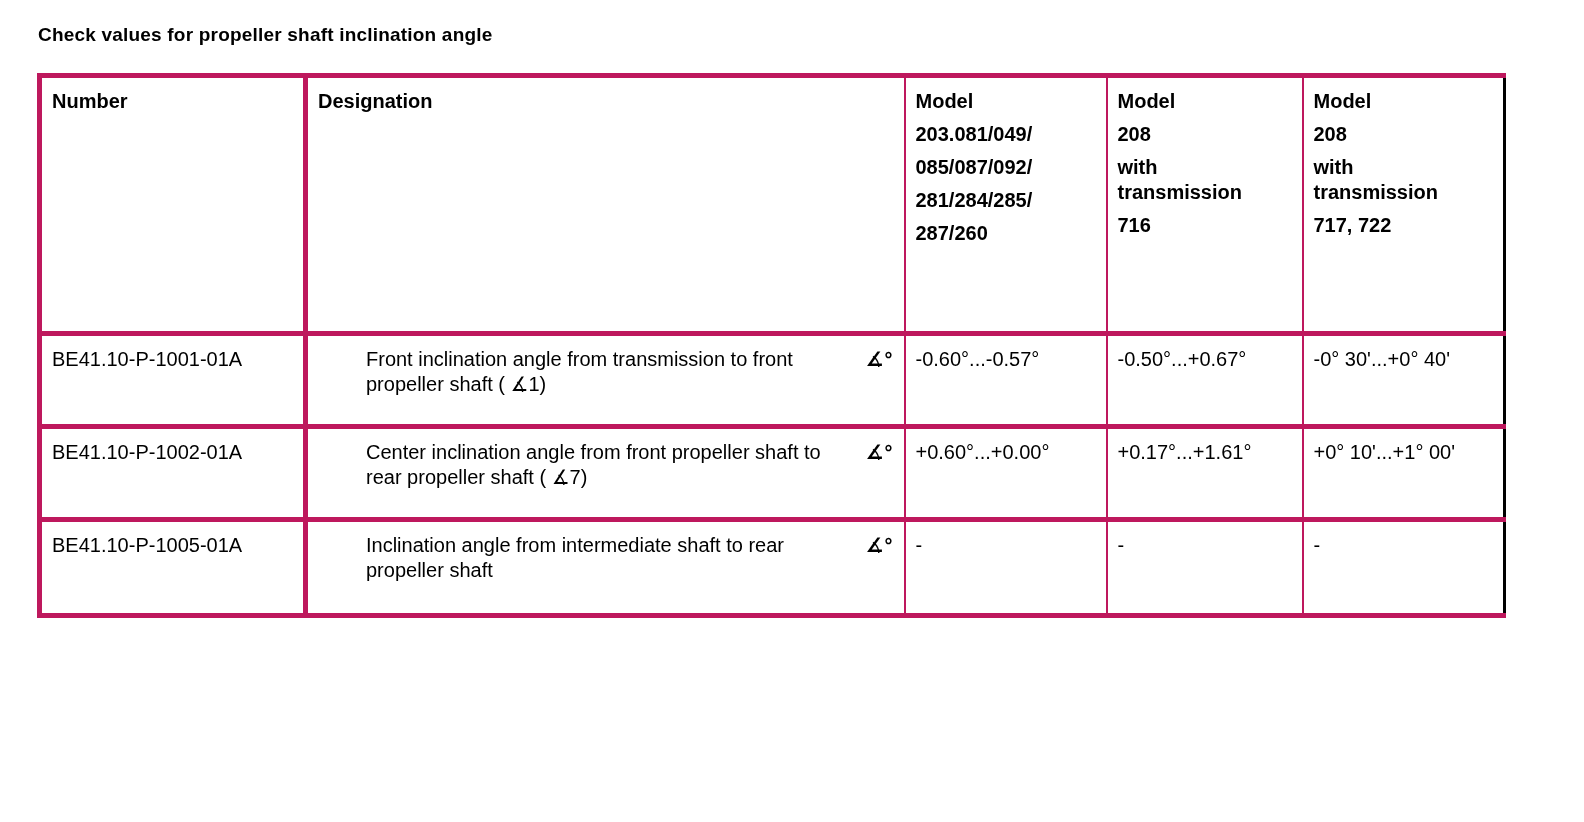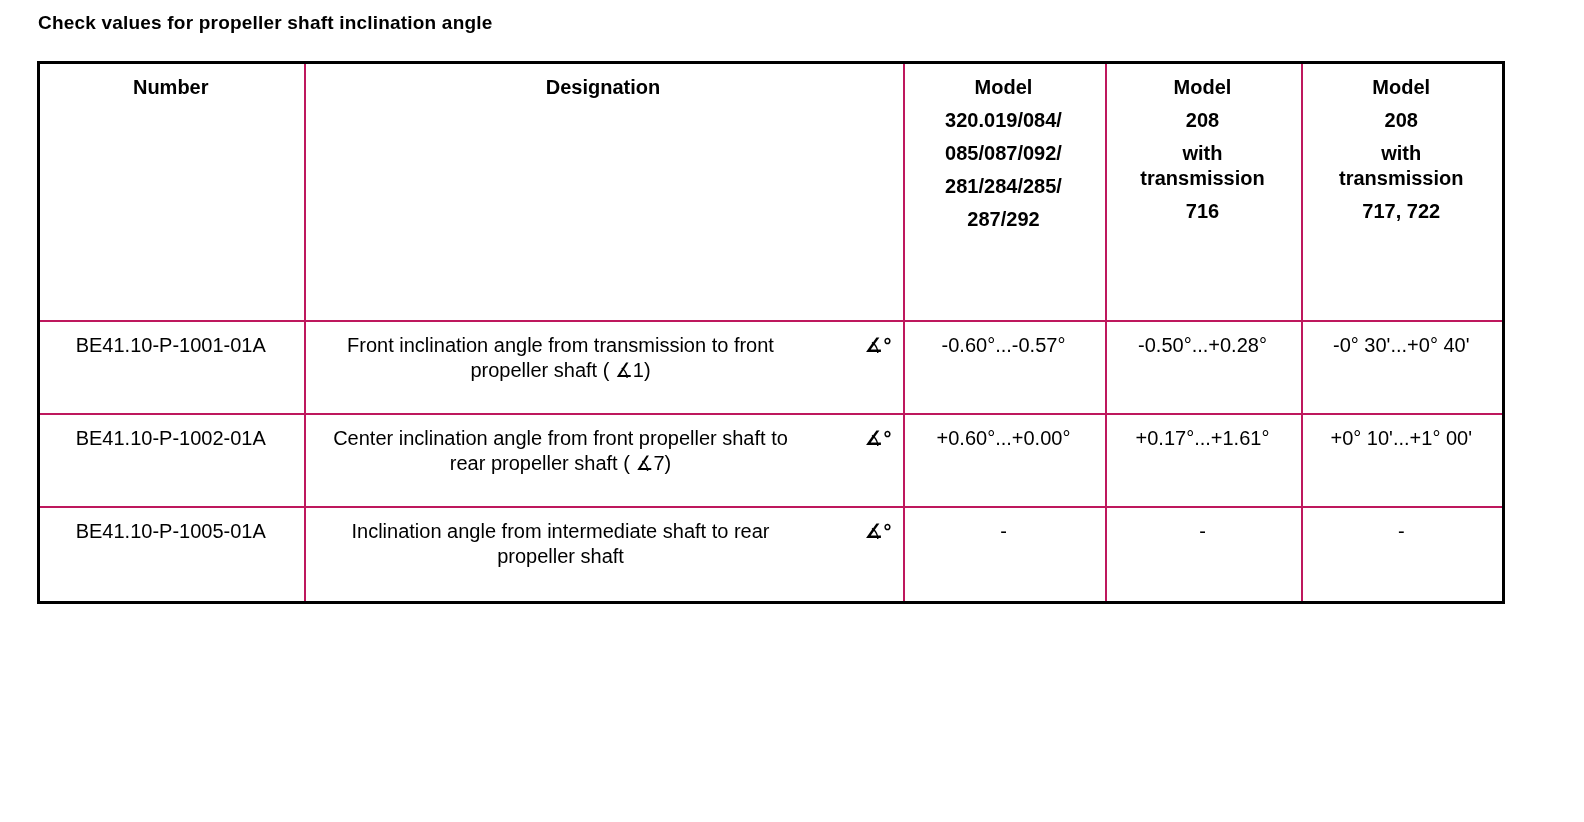--- a/index.html
+++ b/index.html
@@ -10,32 +10,32 @@
     overflow: hidden;
     font-family: "Liberation Sans", "DejaVu Sans", sans-serif;
     color: #000000;
     -webkit-font-smoothing: antialiased;
   }
   .page { position: relative; padding: 12px 0 0 37px; width: 1584px; height: 822px; }
   .title {
     font-size: 19px;
     font-weight: bold;
     line-height: 22px;
-    margin: 0 0 27px 1px;
+    margin: 12px 0 27px 1px;
     letter-spacing: 0.2px;
   }
   table.check-table {
     border-collapse: collapse;
     table-layout: fixed;
     width: 1465px;
   }
   .check-table th, .check-table td {
-    border: 2px solid #be185d;
+    border: 5px solid #be185d;
     vertical-align: top;
-    text-align: center;
+    text-align: left;
     padding: 11px 12px 8px 10px;
     font-size: 20px;
     line-height: 25px;
     font-weight: normal;
     overflow: hidden;
   }
   
   .check-table th.model-col, .check-table td.cell-value {
     border-left-width: 2px;
     border-right-width: 2px;
@@ -50,20 +50,21 @@
   .check-table tbody tr:nth-child(4) { height: 104px; }
   .check-table tbody tr:nth-child(5) { height: 117px; }
   .check-table thead th { font-weight: bold; }
   .hpar { margin: 0 0 8px 0; }
   .hline { line-height: 25px; }
   .desig-wrap {
     display: flex;
     justify-content: space-between;
     align-items: flex-start;
     gap: 8px;
+    margin-left: 48px;
   }
   .desig-text { max-width: 490px; display: inline-block; }
   .angle-sym {
     font-weight: bold;
     font-style: italic;
     white-space: nowrap;
     flex: 0 0 auto;
   }
   .cell-number { white-space: nowrap; }
 </style>
@@ -87,30 +88,30 @@
           <span>Number</span>
         </th>
         <th class="col-designation">
           <span>Designation</span>
         </th>
         <th class="model-col">
             <div class="hpar">
               <div class="hline">Model</div>
             </div>
             <div class="hpar">
-              <div class="hline">320.019/084/</div>
+              <div class="hline">203.081/049/</div>
             </div>
             <div class="hpar">
               <div class="hline">085/087/092/</div>
             </div>
             <div class="hpar">
               <div class="hline">281/284/285/</div>
             </div>
             <div class="hpar">
-              <div class="hline">287/292</div>
+              <div class="hline">287/260</div>
             </div>
           </th>
         <th class="model-col">
             <div class="hpar">
               <div class="hline">Model</div>
             </div>
             <div class="hpar">
               <div class="hline">208</div>
             </div>
             <div class="hpar">
@@ -141,21 +142,21 @@
     <tbody id="table-body">
         <tr>
           <td class="cell-number">BE41.10-P-1001-01A</td>
           <td class="cell-designation">
             <div class="desig-wrap">
               <span class="desig-text">Front inclination angle from transmission to front propeller shaft ( ∡1)</span>
               <span class="angle-sym">∡°</span>
             </div>
           </td>
           <td class="cell-value">-0.60°...-0.57°</td>
-          <td class="cell-value">-0.50°...+0.28°</td>
+          <td class="cell-value">-0.50°...+0.67°</td>
           <td class="cell-value">-0° 30'...+0° 40'</td>
         </tr>
         <tr>
           <td class="cell-number">BE41.10-P-1002-01A</td>
           <td class="cell-designation">
             <div class="desig-wrap">
               <span class="desig-text">Center inclination angle from front propeller shaft to rear propeller shaft ( ∡7)</span>
               <span class="angle-sym">∡°</span>
             </div>
           </td>

